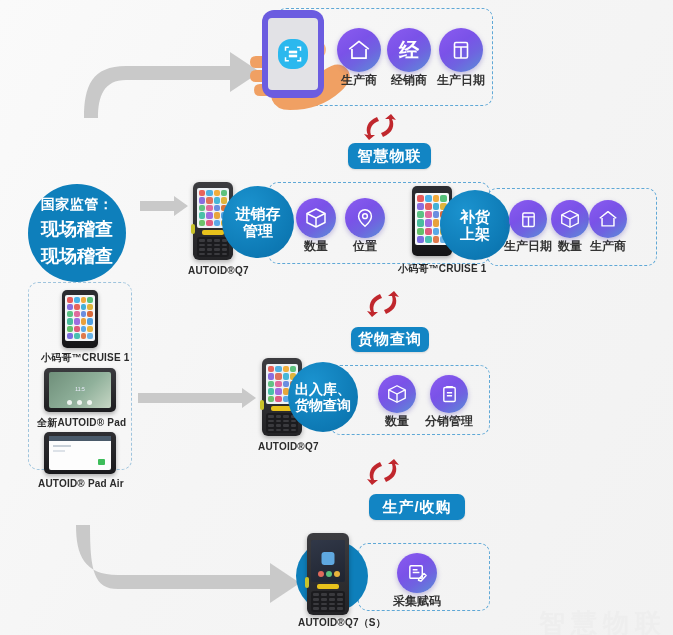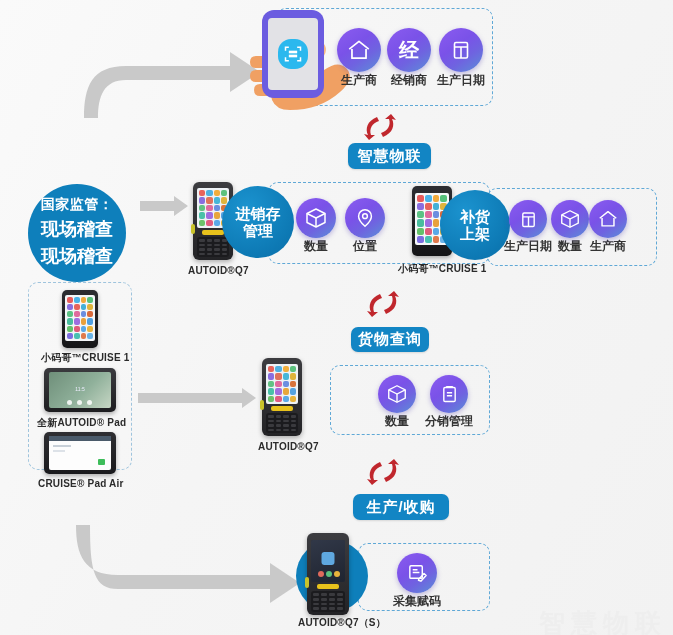--- a/index.html
+++ b/index.html
@@ -206,21 +206,21 @@
   <div class="devlabel" style="left:37px;top:416px;">全新AUTOID® Pad</div>
 
   <div class="tabdev" style="left:44px;top:432px;width:72px;height:42px;background:linear-gradient(180deg,#2e2e32,#1a1a1d);">
     <div class="scr" style="position:absolute;left:5px;top:4px;width:62px;height:34px;background:#fdfdfd;border-radius:2px;">
       <div style="position:absolute;left:0;top:0;width:100%;height:5px;background:#4a5a6a;"></div>
       <div style="position:absolute;left:4px;top:9px;width:18px;height:2px;background:#c8d0d8;"></div>
       <div style="position:absolute;left:4px;top:14px;width:12px;height:2px;background:#dde2e8;"></div>
       <div style="position:absolute;right:6px;bottom:5px;width:7px;height:6px;background:#3dbd5a;border-radius:1px;"></div>
     </div>
   </div>
-  <div class="devlabel" style="left:38px;top:478px;">CRUISE® Pad Air</div>
+  <div class="devlabel" style="left:38px;top:478px;">AUTOID® Pad Air</div>
 
   <div class="garrow" style="left:140px;top:196px;">
     <svg width="48" height="20" viewBox="0 0 48 20">
       <path d="M0,5 L34,5 L34,0 L48,10 L34,20 L34,15 L0,15 Z" fill="#c9c9c9"></path>
     </svg>
   </div>
   <div class="garrow" style="left:138px;top:388px;">
     <svg width="118" height="20" viewBox="0 0 118 20">
       <path d="M0,5 L104,5 L104,0 L118,10 L104,20 L104,15 L0,15 Z" fill="#c9c9c9"></path>
     </svg>
@@ -424,20 +424,24 @@
         <div class="key"></div>
           <div class="key"></div>
           <div class="key"></div>
           <div class="key"></div>
       </div>
     </div>
     <div class="grip" style="left:-2px;top:42px;width:4px;height:10px;"></div>
   </div>
   <div class="devlabel" style="left:258px;top:441px;">AUTOID®Q7</div>
 
+  <div class="bluecircle abs" style="left:288px;top:362px;width:70px;height:70px;font-size:14px;flex-direction:column;">
+    <span>出入库、</span>
+    <span>货物查询</span>
+  </div>
 
   <div class="iconwrap" style="left:378px;top:375px;">
     <div class="picon" style="width:38px;height:38px;">
       <svg width="22" height="22" viewBox="0 0 24 24" fill="none" stroke="#fff" stroke-width="1.5" stroke-linejoin="round">
         <path d="M12 3 21 7.5 12 12 3 7.5Z"></path>
           <path d="M3 7.5v9L12 21l9-4.5v-9"></path>
           <path d="M12 12v9"></path>
       </svg>
     </div>
     <div class="iconlabel">数量</div>
@@ -452,21 +456,21 @@
     </div>
     <div class="iconlabel">分销管理</div>
   </div>
 
   <div class="swap" style="left:364px;top:458px;">
     <svg width="38" height="28" viewBox="0 0 38 28">
       <path d="M16 4 C6 8 4 16 7 22 L3 21 L8 27 L14 22 L10 22 C8 16 11 10 18 8 Z" fill="#c0272d"></path>
       <path d="M22 24 C32 20 34 12 31 6 L35 7 L30 1 L24 6 L28 6 C30 12 27 18 20 20 Z" fill="#c0272d"></path>
     </svg>
   </div>
-  <div class="pill" style="position:absolute;left:353px;top:494px;width:96px;height:26px;">生产/收购</div>
+  <div class="pill" style="position:absolute;left:369px;top:494px;width:96px;height:26px;">生产/收购</div>
 
   <div class="garrow" style="left:62px;top:525px;">
     <svg width="240" height="80" viewBox="0 0 240 80">
       <path d="M14,0 C14,30 22,50 56,50 L208,50 L208,38 L238,58 L208,78 L208,64 L56,64 C32,64 28,46 28,0 Z" fill="#c9c9c9"></path>
     </svg>
   </div>
 
   <div class="dashbox abs" style="left:358px;top:543px;width:132px;height:68px;"></div>
 
   <div class="bluecircle flat abs" style="left:296px;top:540px;width:72px;height:72px;"></div>

